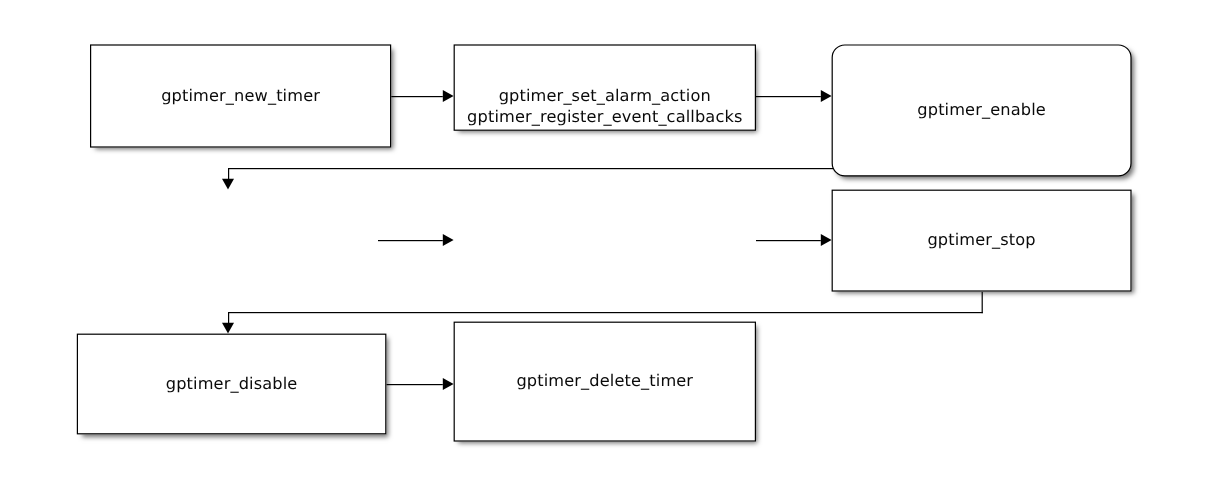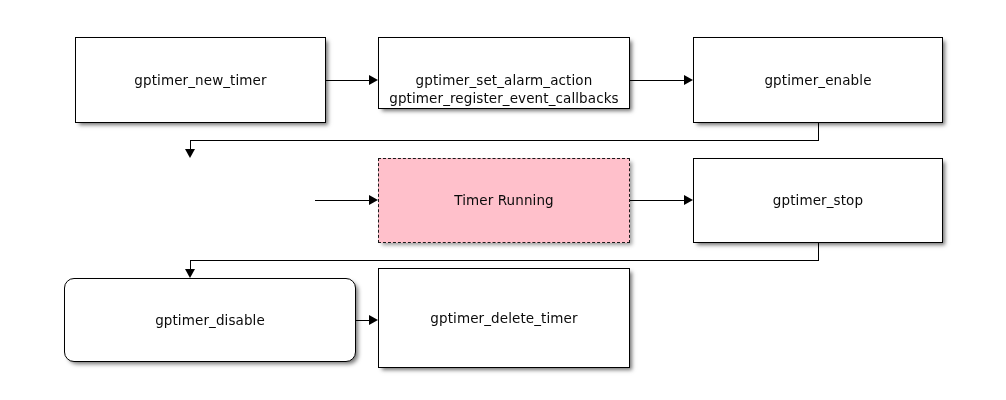--- a/index.html
+++ b/index.html
@@ -80,56 +80,53 @@
 
   <div class="node" style="left:75px; top:37px; width:251px; height:86px;">
     <span class="label">gptimer_new_timer</span>
   </div>
 
   <div class="node" style="left:378px; top:37px; width:252px; height:72px;align-items:flex-end;">
     <span class="label">gptimer_set_alarm_action
 gptimer_register_event_callbacks</span>
   </div>
 
-  <div class="node" style="left:693px; top:37px; width:250px; height:86px;">
+  <div class="node" style="left:693px; top:37px; width:250px; height:110px;border-radius:11px;">
     <span class="label">gptimer_enable</span>
   </div>
 
   <div class="hline" style="left:315px; top:80px; width:54px;"></div>
   <div class="arrow-right" style="left:369px; top:74.5px;"></div>
 
   <div class="hline" style="left:630px; top:80px; width:54px;"></div>
   <div class="arrow-right" style="left:684px; top:74.5px;"></div>
 
   <div class="vline" style="left:818px; top:123px; height:18px;"></div>
   <div class="hline" style="left:190px; top:140px; width:629px;"></div>
   <div class="vline" style="left:190px; top:140px; height:11px;"></div>
   <div class="arrow-down" style="left:184.5px; top:149px;"></div>
 
 
-  <div class="node state-running" style="left:378px; top:158px; width:252px; height:85px;">
-    <span class="label">Timer Running</span>
-  </div>
 
   <div class="node" style="left:693px; top:158px; width:250px; height:85px;align-items:center;">
     <span class="label">gptimer_stop</span>
   </div>
 
   <div class="hline" style="left:315px; top:200px; width:54px;"></div>
   <div class="arrow-right" style="left:369px; top:194.5px;"></div>
 
   <div class="hline" style="left:630px; top:200px; width:54px;"></div>
   <div class="arrow-right" style="left:684px; top:194.5px;"></div>
 
   <div class="vline" style="left:818px; top:243px; height:18px;"></div>
   <div class="hline" style="left:190px; top:260px; width:629px;"></div>
   <div class="vline" style="left:190px; top:260px; height:11px;"></div>
   <div class="arrow-down" style="left:184.5px; top:269px;"></div>
 
-  <div class="node" style="left:64px; top:278px; width:292px; height:84px;border-radius:10px;">
+  <div class="node" style="left:64px; top:278px; width:258px; height:84px;">
     <span class="label">gptimer_disable</span>
   </div>
 
   <div class="node" style="left:378px; top:268px; width:252px; height:100px;">
     <span class="label">gptimer_delete_timer</span>
   </div>
 
   <div class="hline" style="left:315px; top:320px; width:54px;"></div>
   <div class="arrow-right" style="left:369px; top:314.5px;"></div>
 

